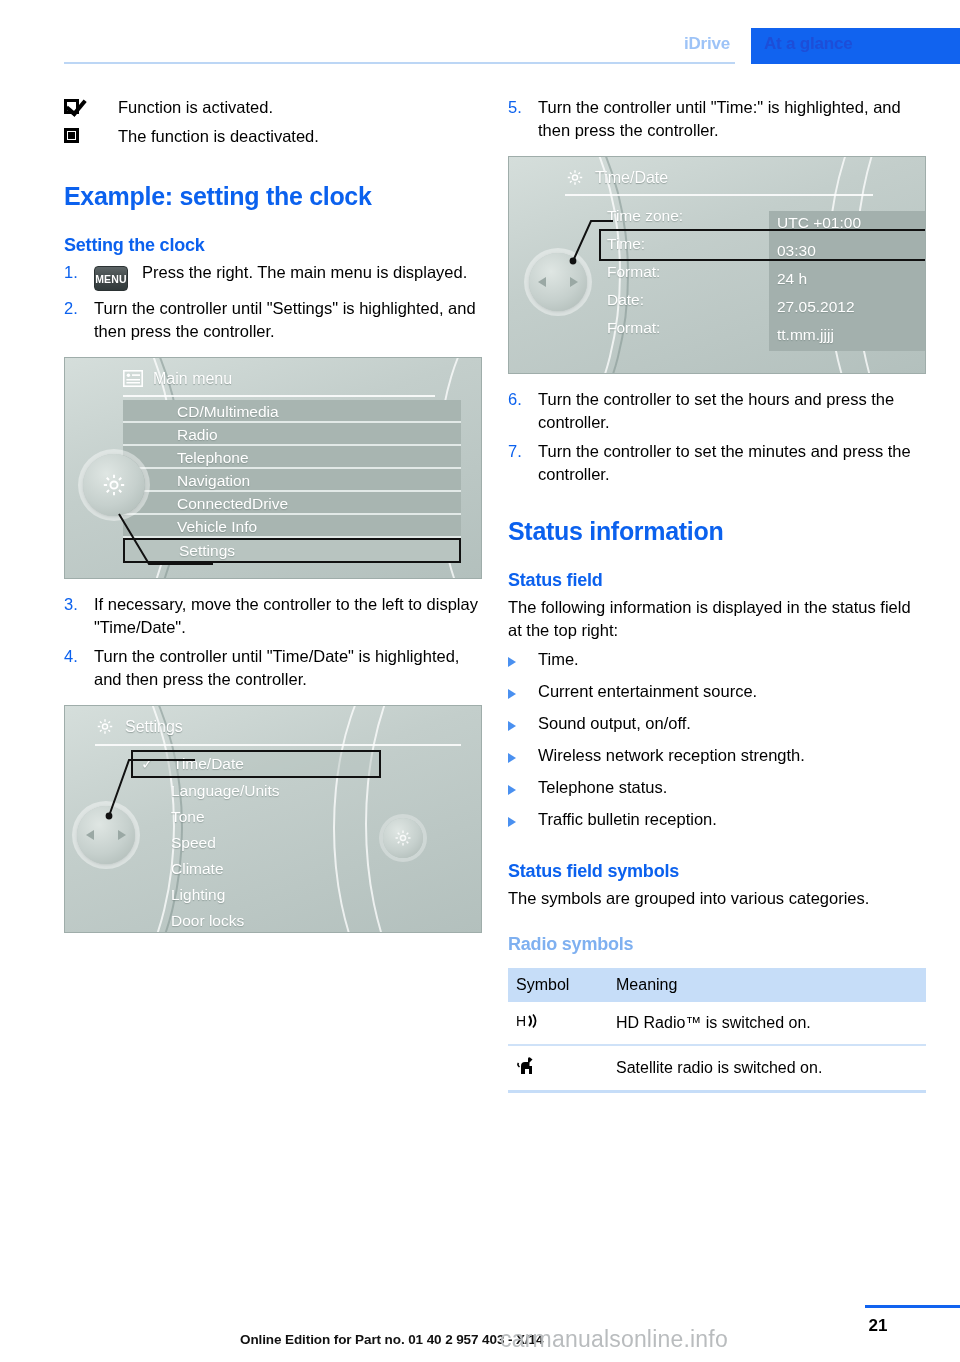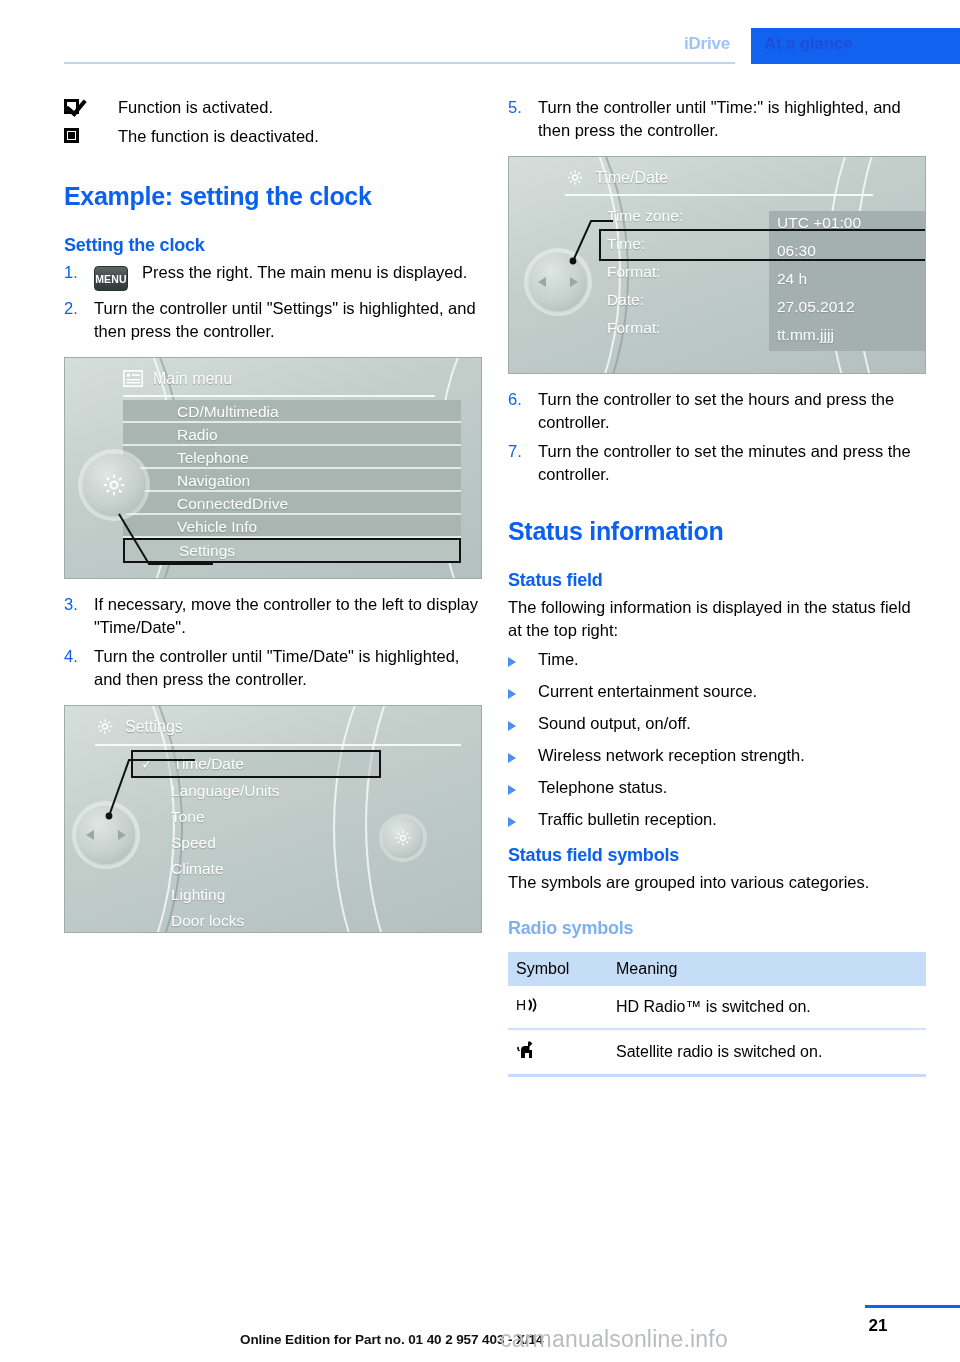--- a/index.html
+++ b/index.html
@@ -412,21 +412,21 @@
       </div>
       <div class="idrive-title-underline" style="left:56px; right:52px; top:37px;"></div>
 
       <div class="td-list">
         <div class="td-row">
           <div class="td-label">Time zone:</div>
           <div class="td-value">UTC +01:00</div>
         </div>
         <div class="td-row sel">
           <div class="td-label">Time:</div>
-          <div class="td-value">06:30</div>
+          <div class="td-value">03:30</div>
         </div>
         <div class="td-row">
           <div class="td-label">Format:</div>
           <div class="td-value">24 h</div>
         </div>
         <div class="td-row">
           <div class="td-label">Date:</div>
           <div class="td-value">27.05.2012</div>
         </div>
         <div class="td-row">
@@ -482,21 +482,21 @@
       <div class="bullet">
         <div class="bullet-mark"><span class="tri"></span></div>
         <div class="bullet-text">Telephone status.</div>
       </div>
       <div class="bullet">
         <div class="bullet-mark"><span class="tri"></span></div>
         <div class="bullet-text">Traffic bulletin reception.</div>
       </div>
     </div>
 
-    <h2 class="h-sub" style="margin-top:12px;">Status field symbols</h2>
+    <h2 class="h-sub" style="margin-top:28px;">Status field symbols</h2>
     <p class="body">The symbols are grouped into various categories.</p>
 
     <h2 class="h-sub-light" style="margin-top:22px;">Radio symbols</h2>
 
     <table class="symbols">
       <thead>
         <tr>
           <th class="sym-col">Symbol</th>
           <th>Meaning</th>
         </tr>

